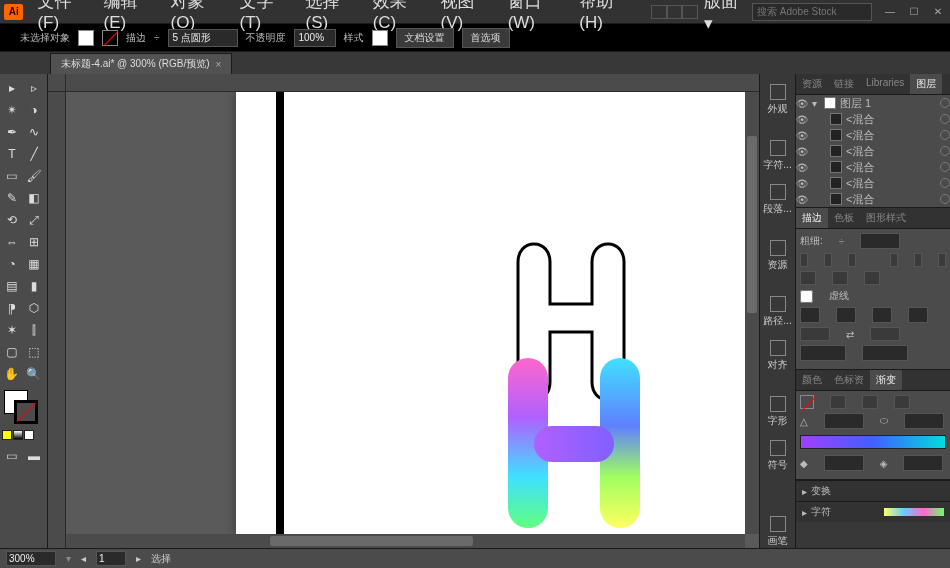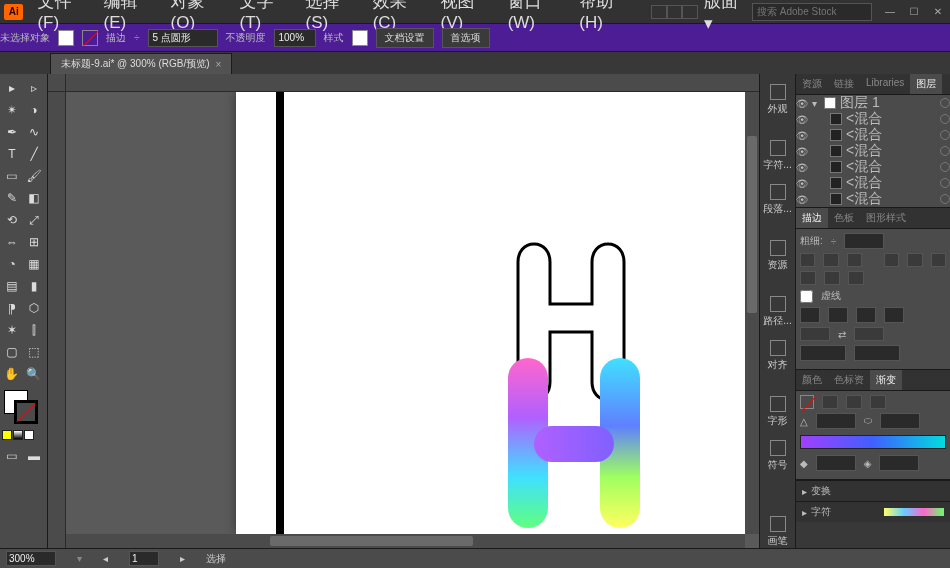--- a/index.html
+++ b/index.html
@@ -9,21 +9,21 @@
 .menubar { height: 24px; background: #323232; display: flex; align-items: center; padding: 0 4px; border-bottom: 1px solid #1a1a1a; }
 .app-icon { width: 20px; height: 16px; background: #ff6600; margin-right: 8px; display: flex; align-items: center; justify-content: center; color: #330000; font-weight: bold; font-size: 10px; border-radius: 2px; }
 .menu-item { padding: 2px 6px; font-size: 17px; color: #ddd; cursor: pointer; }
 .menubar-right { margin-left: auto; display: flex; align-items: center; gap: 2px; }
 .mb-icon { width: 16px; height: 14px; border: 1px solid #555; display: inline-block; }
 .search-box { background: #2a2a2a; border: 1px solid #555; height: 18px; width: 120px; color: #888; padding: 0 4px; font-size: 10px; }
 .win-controls { display: flex; gap: 8px; margin-left: 8px; }
 .win-btn { width: 16px; height: 12px; color: #aaa; text-align: center; cursor: pointer; }
 
 
-.controlbar { height: 28px; background: #4c1d95; border-bottom: 1px solid #1a1a1a; display: flex; align-items: center; padding: 0 0; gap: 8px; font-size: 10px; }
+.controlbar { height: 28px; background: #000000; border-bottom: 1px solid #1a1a1a; display: flex; align-items: center; padding: 0 20px; gap: 8px; font-size: 10px; }
 .ctrl-label { color: #bbb; }
 .swatch { width: 16px; height: 16px; border: 1px solid #888; position: relative; }
 .swatch.nofill::after { content: ""; position: absolute; width: 20px; height: 1px; background: red; transform: rotate(-45deg); top: 7px; left: -2px; }
 .ctrl-input { background: #2a2a2a; border: 1px solid #555; color: #eee; height: 18px; width: 60px; padding: 0 4px; font-size: 10px; }
 .ctrl-btn { background: #3a3a3a; border: 1px solid #555; color: #ddd; padding: 2px 8px; cursor: pointer; font-size: 10px; }
 
 
 .tabstrip { height: 22px; background: #383838; display: flex; align-items: flex-end; padding-left: 50px; }
 .doc-tab { background: #525252; border: 1px solid #1a1a1a; border-bottom: none; padding: 3px 10px; font-size: 10px; color: #ddd; display: flex; align-items: center; gap: 6px; }
 .tab-close { color: #aaa; cursor: pointer; }
@@ -69,38 +69,38 @@
 .panel { border-bottom: 1px solid #1a1a1a; }
 .p-tabs { display: flex; background: #323232; border-bottom: 1px solid #1a1a1a; }
 .p-tab { padding: 3px 6px; color: #888; cursor: pointer; font-size: 10px; }
 .p-tab.active { background: #4b4b4b; color: #eee; }
 .p-body { padding: 4px; background: #4b4b4b; }
 
 .layer-row { display: flex; align-items: center; height: 16px; gap: 4px; }
 .eye { width: 12px; height: 12px; display: flex; align-items: center; justify-content: center; }
 .layer-thumb { width: 12px; height: 12px; border: 1px solid #777; background: #fff; }
 .layer-thumb.sub { background: #222; }
-.layer-name { flex: 1; font-size: 14px; }
+.layer-name { flex: 1; font-size: 11px; }
 .layer-target { width: 10px; height: 10px; border: 1px solid #777; border-radius: 50%; }
 .sub-indent { width: 14px; }
 .p-footer { display: flex; justify-content: flex-end; gap: 4px; padding: 2px 4px; background: #3a3a3a; border-top: 1px solid #222; }
 .p-footer .fi { width: 14px; height: 12px; border: 1px solid #666; }
 
 .stroke-body { background: #4b4b4b; padding: 4px; }
-.row { display: flex; align-items: center; gap: 8px; margin-bottom: 4px; }
+.row { display: flex; align-items: center; gap: 16px; margin-bottom: 4px; }
 .tiny-input { background: #2a2a2a; border: 1px solid #555; width: 40px; height: 16px; color: #eee; font-size: 9px; }
 .shape-btn { width: 16px; height: 14px; border: 1px solid #555; background: #3a3a3a; }
 
 .grad-sw { width: 24px; height: 24px; background: linear-gradient(135deg,#00dddd,#0066ff); border: 1px solid #222; }
 .grad-bar { height: 14px; background: linear-gradient(90deg,#a040ff,#4060ff,#00dddd); margin-top: 6px; border: 1px solid #222; position: relative; }
 .collapsed-strip { background: #323232; padding: 3px 6px; border-top: 1px solid #1a1a1a; display: flex; align-items: center; }
 .cs-arrow { margin-right: 4px; }
 
 
-.statusbar { height: 20px; background: #4b4b4b; border-top: 1px solid #1a1a1a; display: flex; align-items: center; padding: 0 6px; gap: 21px; font-size: 10px; color: #ccc; }
+.statusbar { height: 20px; background: #4b4b4b; border-top: 1px solid #1a1a1a; display: flex; align-items: center; padding: 0 6px; gap: 10px; font-size: 10px; color: #ccc; }
 .status-input { background: #2a2a2a; border: 1px solid #555; width: 50px; height: 15px; color: #eee; font-size: 10px; padding: 0 2px; }
 </style>
 </head>
 <body>
 
 <div class="menubar">
   <div class="app-icon">Ai</div>
   <div class="menu-item">文件(F)</div>
   <div class="menu-item">编辑(E)</div>
   <div class="menu-item">对象(O)</div>
@@ -134,21 +134,21 @@
   <span class="ctrl-label">不透明度</span>
   <input class="ctrl-input" style="width: 42px;" value="100%">
   <span class="ctrl-label">样式</span>
   <span class="swatch" style="background:#fff"></span>
   <button class="ctrl-btn">文档设置</button>
   <button class="ctrl-btn">首选项</button>
 </div>
 
 <div class="tabstrip">
   <div class="doc-tab">
-    <span>未标题-9.ai* @ 300% (RGB/预览)</span>
+    <span>未标题-4.ai* @ 300% (RGB/预览)</span>
     <span class="tab-close">×</span>
   </div>
 </div>
 
 <div class="main">
 
   <div class="tools">
     <div class="tool-row">
         <div class="tool">▸</div>
         <div class="tool">▹</div>

